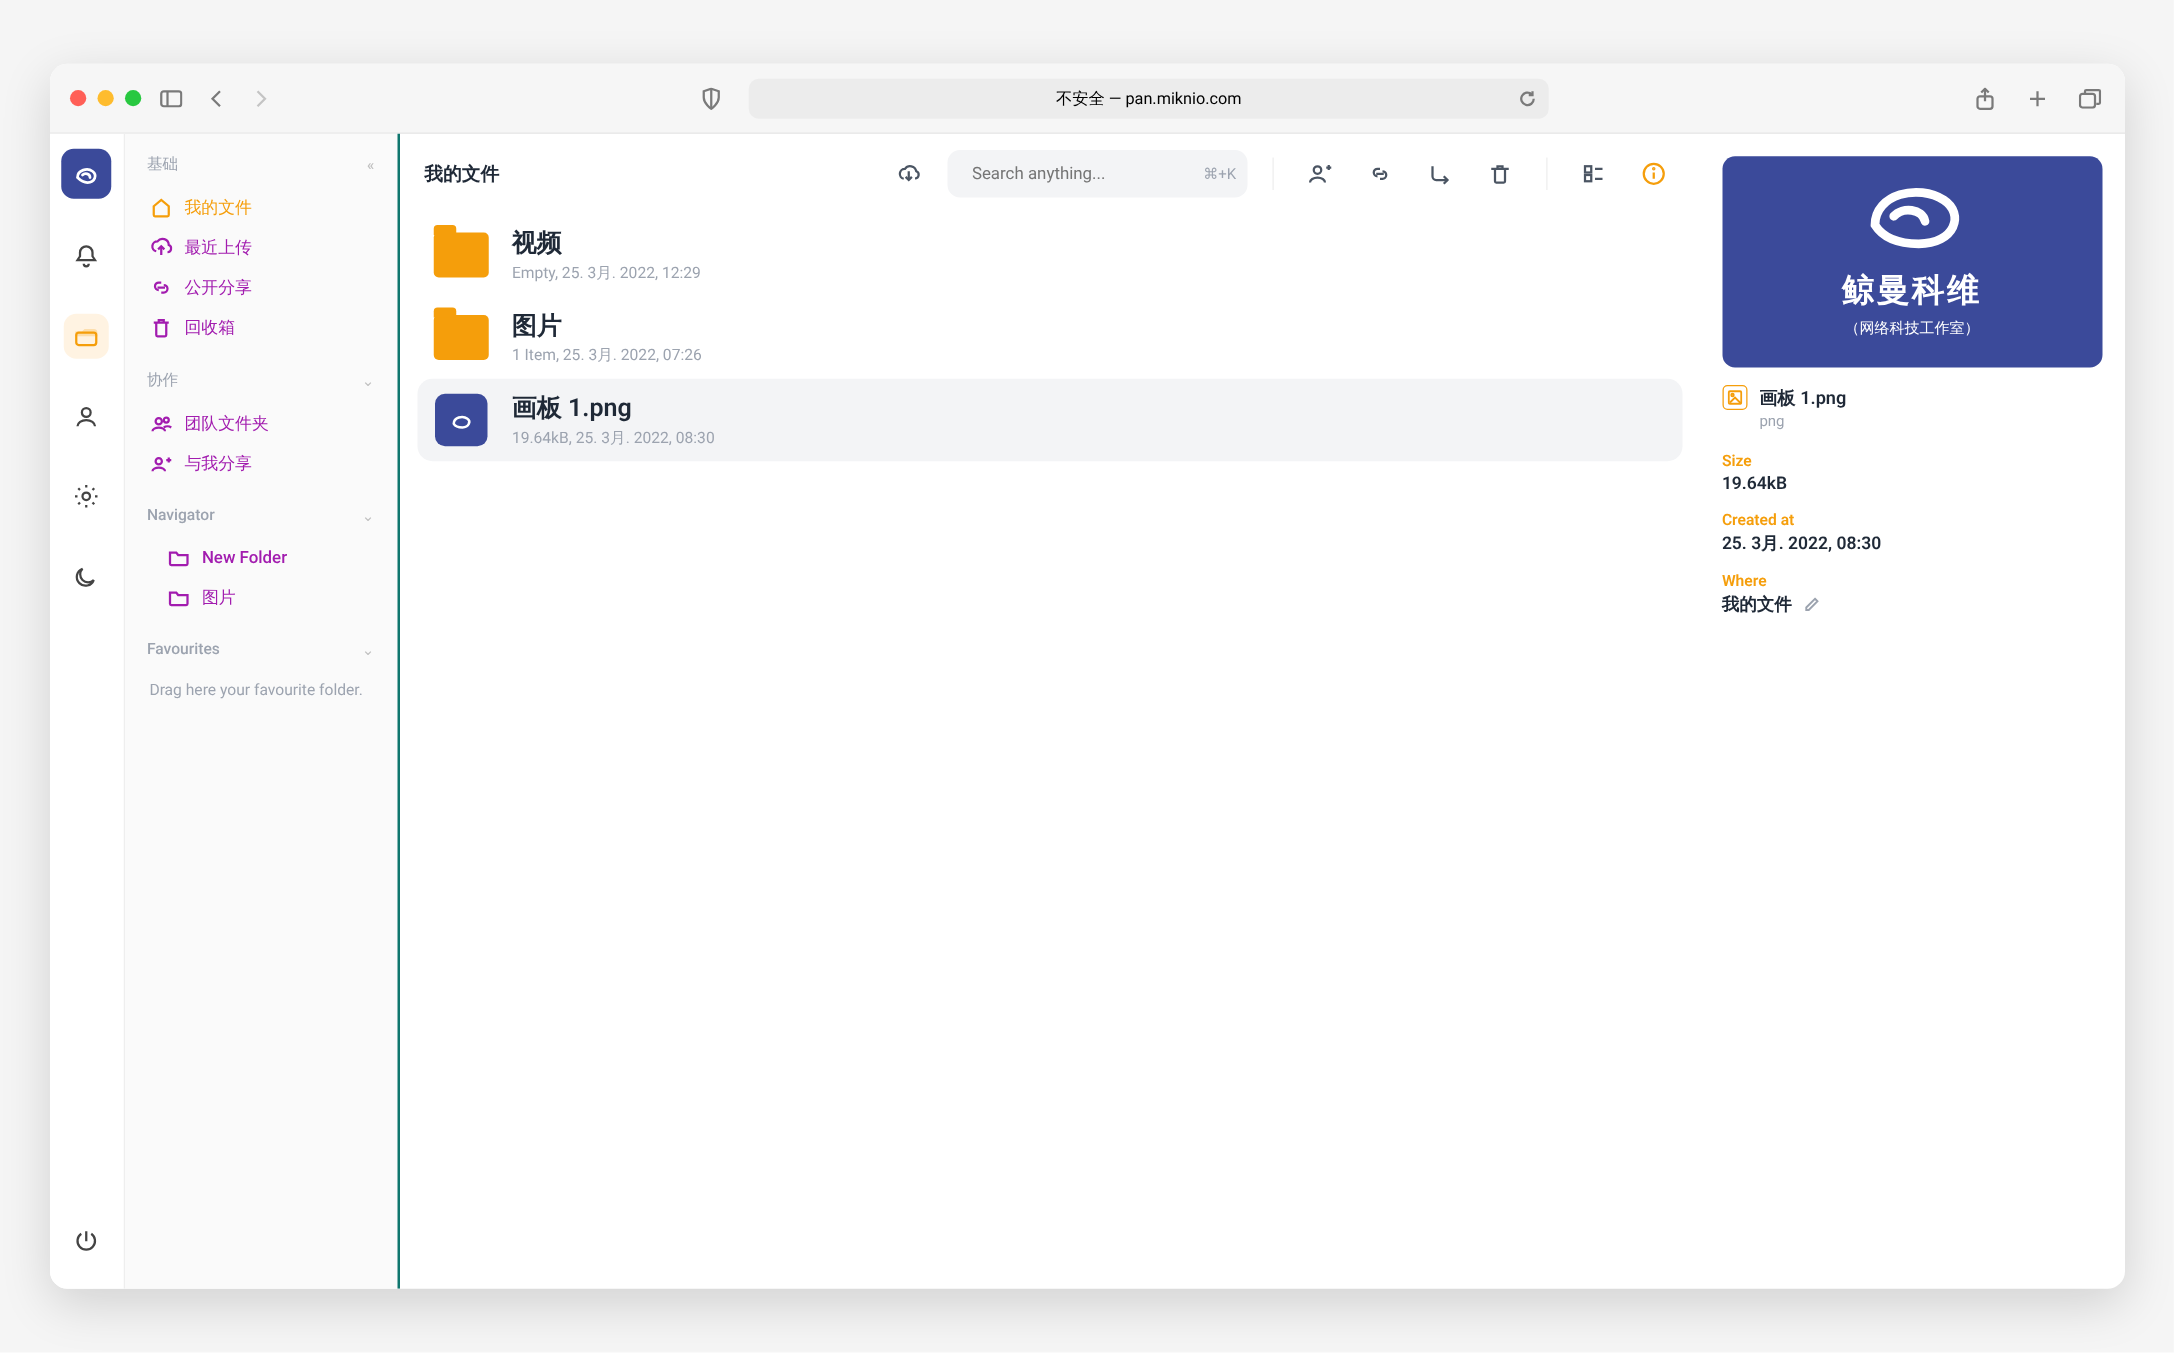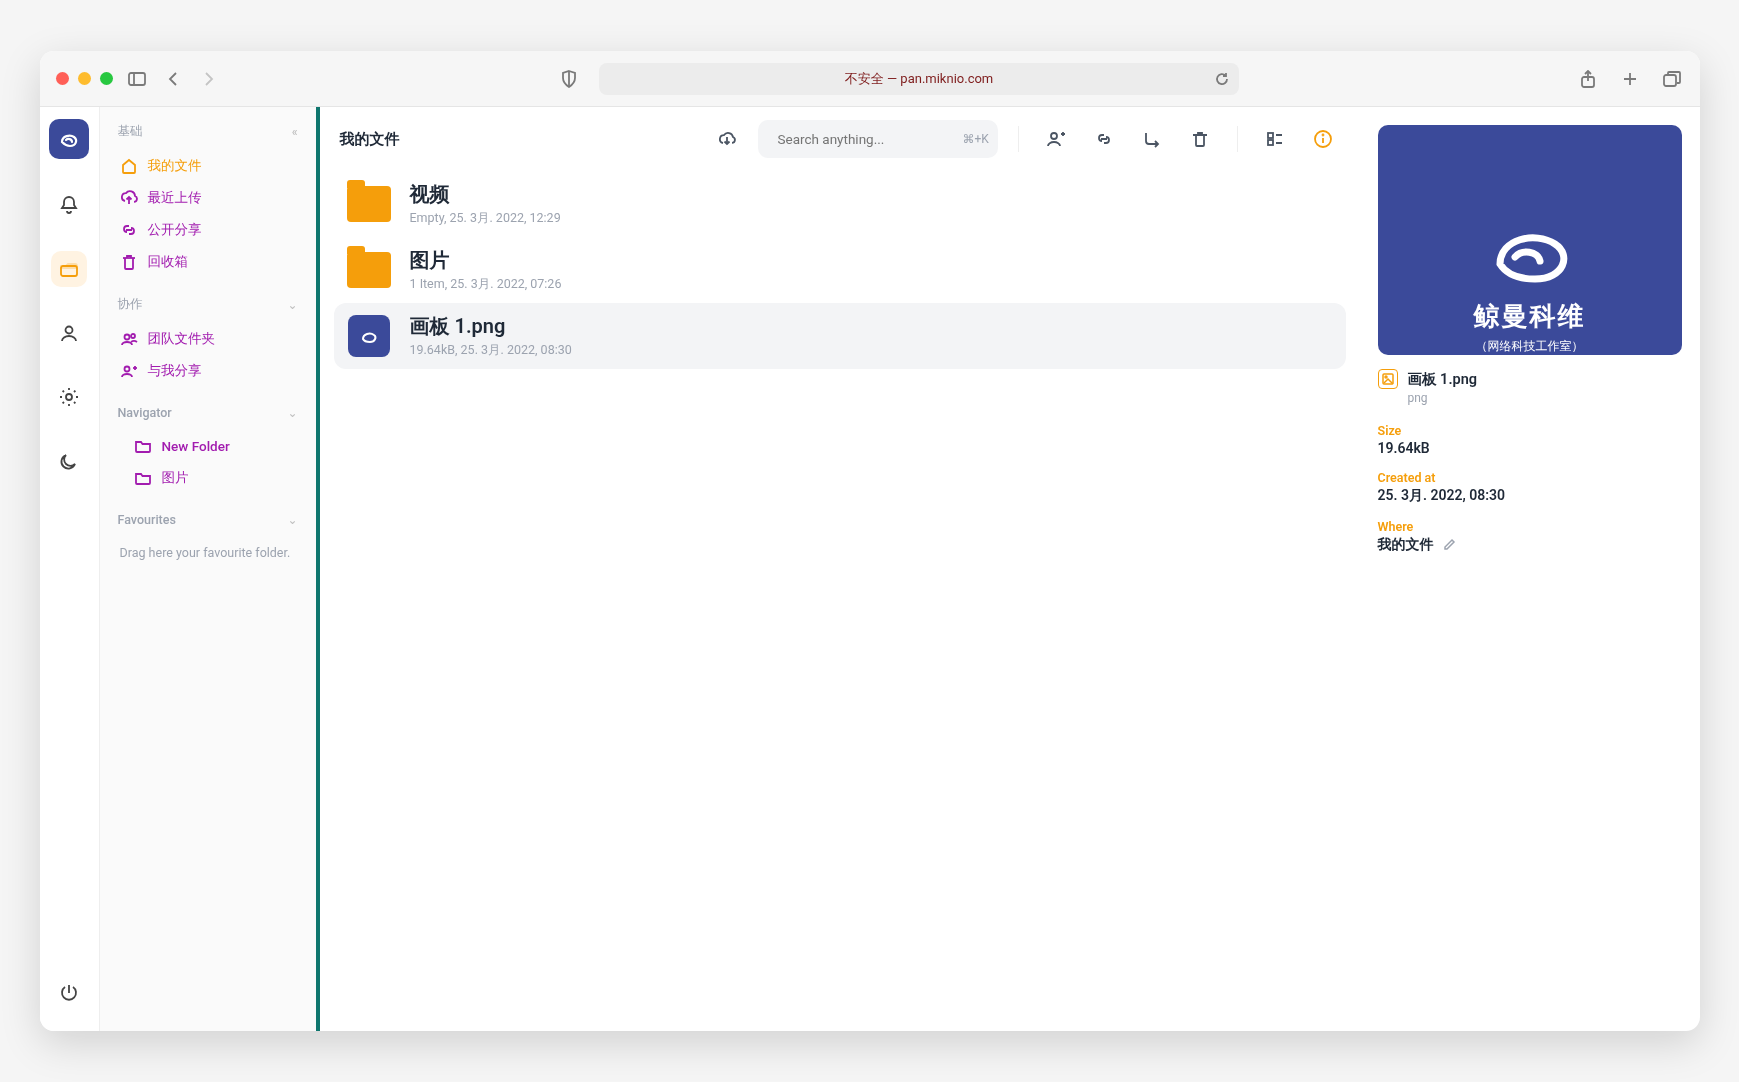--- a/index.html
+++ b/index.html
@@ -6,33 +6,33 @@
 body { background: #f5f5f5; width: 1739px; height: 1082px; display: flex; align-items: center; justify-content: center; }
 .window { width: 1660px; height: 980px; background: #fff; border-radius: 14px; box-shadow: 0 12px 40px rgba(0,0,0,0.15); overflow: hidden; display: flex; flex-direction: column; }
 .titlebar { height: 56px; background: #f6f6f6; border-bottom: 1px solid #e5e5e5; display: flex; align-items: center; padding: 0 16px; gap: 12px; }
 .traffic { display: flex; gap: 9px; }
 .traffic span { width: 13px; height: 13px; border-radius: 50%; }
 .traffic .r { background: #ff5f57; }
 .traffic .y { background: #febc2e; }
 .traffic .g { background: #28c840; }
 .tb-icon { color: #7a7a7a; stroke: currentColor; fill: none; stroke-width: 1.8; }
 .tb-btn { width: 24px; height: 24px; display: flex; align-items: center; justify-content: center; cursor: pointer; }
-.addr { flex: 0 0 640px; height: 32px; background: #ececec; border-radius: 8px; display: flex; align-items: center; justify-content: center; font-size: 13px; color: #7f1d1d; position:relative; margin: 0 auto;}
+.addr { flex: 0 0 640px; height: 32px; background: #ececec; border-radius: 8px; display: flex; align-items: center; justify-content: center; font-size: 13px; color: #000000; position:relative; margin: 0 auto;}
 .addr .reload { position: absolute; right: 10px; }
 .tb-spacer { flex:1; }
 .tb-right { display: flex; gap: 18px; align-items: center; }
 
 .content { flex: 1; display: flex; min-height: 0; }
 .rail { width: 60px; background: #fff; border-right: 1px solid #eee; display: flex; flex-direction: column; align-items: center; padding-top: 12px; gap: 28px; }
 .rail .logo { width: 40px; height: 40px; border-radius: 10px; background: #3b4a9a; display: flex; align-items: center; justify-content: center; }
 .rail-icon { width: 36px; height: 36px; display: flex; align-items: center; justify-content: center; color: #444; border-radius: 10px; cursor:pointer;}
 .rail-icon.active { background: #fff3e2; color: #f59e0b; }
 .rail .bottom { margin-top: auto; margin-bottom: 20px; }
 
-.sidebar { width: 220px; background: #fafafa; border-right: 4px solid #0f766e; padding: 16px 10px; font-size: 14px; color: #555; overflow-y:auto;}
+.sidebar { width: 220px; background: #fafafa; border-right: 2px solid #0f766e; padding: 16px 10px; font-size: 14px; color: #555; overflow-y:auto;}
 .sb-head { display: flex; justify-content: space-between; align-items: center; padding: 0 8px 10px; font-size: 12.5px; color: #9ca3af; font-weight: 500;}
 .sb-item { display: flex; align-items: center; gap: 10px; padding: 7px 10px; border-radius: 8px; cursor: pointer; color: #a21caf; font-weight: 500; font-size:13.5px;}
 .sb-item.active { color: #f59e0b; }
 .sb-item svg { flex-shrink: 0; }
 .sb-section { margin-top: 18px; }
 .sb-sub { padding-left: 24px; }
 .sb-empty { font-size: 12.5px; color: #9ca3af; padding: 8px 10px; }
 .collapse { color:#c0c0c0; font-size:12px; cursor:pointer;}
 
 .main { flex: 1; display: flex; flex-direction: column; min-width:0;}
@@ -50,21 +50,21 @@
 .row { display: flex; align-items: center; gap: 18px; padding: 10px 12px; border-radius: 12px; cursor: pointer; }
 .row.selected { background: #f3f4f6; }
 .row .thumb { width: 46px; height: 46px; display: flex; align-items: center; justify-content: center; }
 .folder-ic { width: 44px; height: 36px; background: #f59e0b; border-radius: 4px; position: relative; }
 .folder-ic::before { content:''; position:absolute; top:-6px; left:0; width:18px; height:8px; background:#f59e0b; border-radius:3px 3px 0 0;}
 .img-thumb { width: 42px; height: 42px; border-radius: 8px; background: #3b4a9a; display:flex; align-items:center; justify-content:center; }
 .row .meta .name { font-size: 20px; font-weight: 600; color: #1f2937; }
 .row .meta .sub { font-size: 12.5px; color: #9ca3af; margin-top: 2px; }
 
 .details { width: 340px; padding: 18px; }
-.preview { width: 100%; height: 230px; background: #3b4a9a; border-radius: 10px; display: flex; flex-direction: column; align-items: center; justify-content: flex-end; margin-bottom: 14px; }
+.preview { width: 100%; height: 169px; background: #3b4a9a; border-radius: 10px; display: flex; flex-direction: column; align-items: center; justify-content: flex-start; margin-bottom: 14px; }
 .preview .logo-text { color: #fff; font-size: 26px; font-weight: 600; margin-top: 10px; letter-spacing:2px;}
 .preview .logo-sub { color: #fff; font-size: 12px; margin-top: 4px; }
 .file-title { display: flex; align-items: center; gap: 10px; margin-bottom: 2px; }
 .file-title .ic { width: 20px; height: 20px; color: #f59e0b; border:1.5px solid #f59e0b; border-radius:4px; display:flex; align-items:center; justify-content:center;}
 .file-title .nm { font-size: 14.5px; font-weight: 600; color: #1f2937; }
 .file-ext { font-size: 12px; color: #9ca3af; margin-left: 30px; margin-bottom: 18px; }
 .field-label { font-size: 12.5px; color: #f59e0b; font-weight: 600; margin-top: 14px; }
 .field-value { font-size: 14px; color: #1f2937; font-weight: 600; margin-top: 2px; display:flex; align-items:center; gap:8px;}
 .pencil { color:#9ca3af; cursor:pointer; }
 

